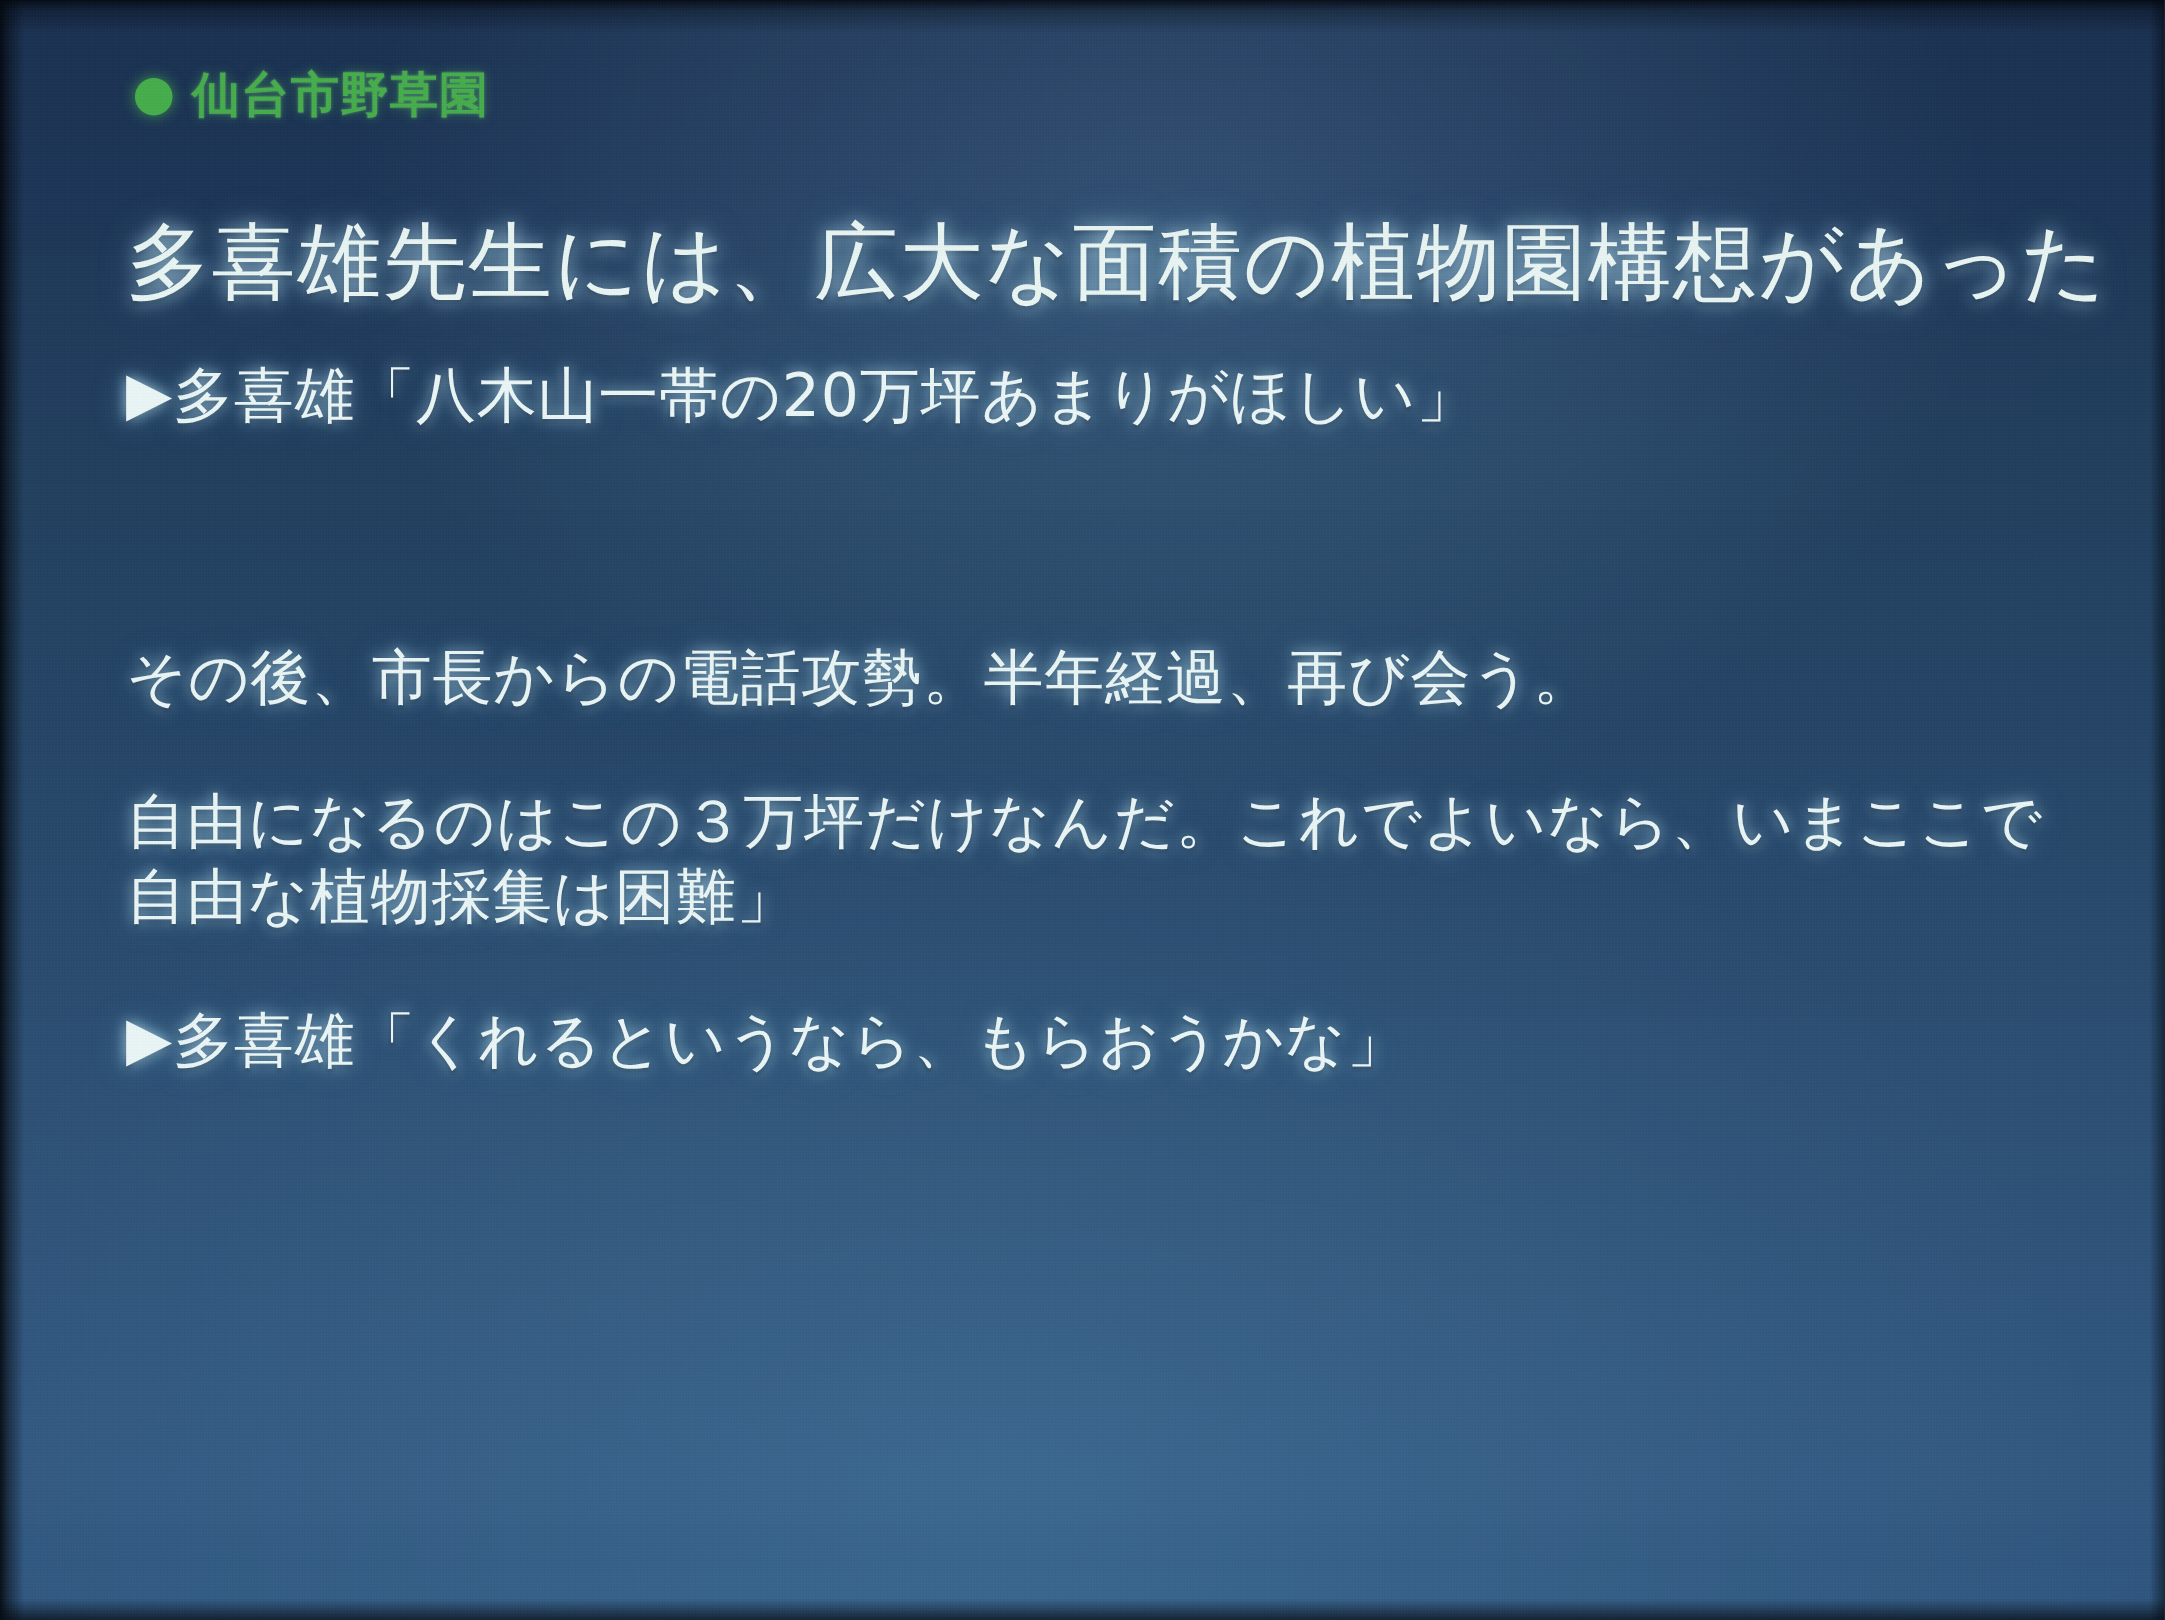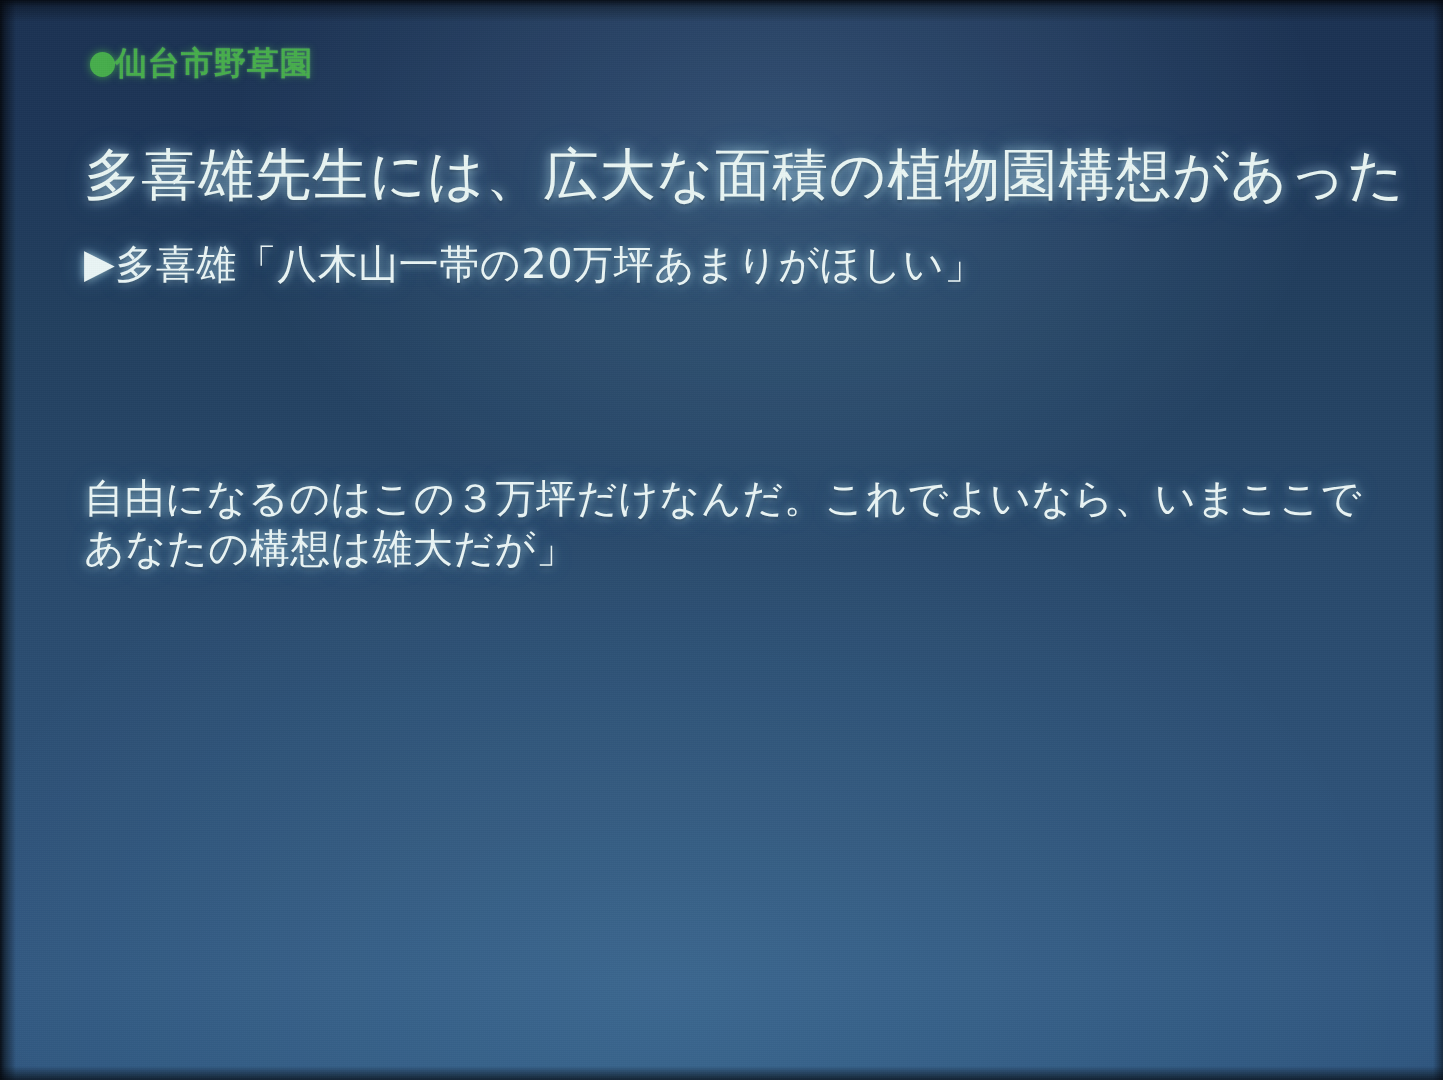--- a/index.html
+++ b/index.html
@@ -85,21 +85,21 @@
     z-index: 2;
   }
 
   
   .kicker {
     position: absolute;
     left: 90px;
     top: 42px;
     display: flex;
     align-items: center;
-    gap: 0;
+    gap: 13px;
     color: #47ad4c;
     font-size: 32px;
     font-weight: 700;
     letter-spacing: 1px;
     text-shadow: 0 0 7px rgba(70,175,80,0.55), 0 0 2px rgba(200,255,200,0.35);
   }
   .kicker-dot {
     width: 25px;
     height: 25px;
     border-radius: 50%;
@@ -173,28 +173,32 @@
       </div>
 
       <div class="gap-lg"></div>
 
 
       <div class="gap-lg"></div>
 
 
       <div class="gap-lg"></div>
 
+      <div class="line">その後、市長からの電話攻勢。半年経過、再び会う。</div>
 
       <div class="gap-lg"></div>
 
       <div class="line">自由になるのはこの３万坪だけなんだ。これでよいなら、いまここで</div>
-      <div class="line">あなたの構想は雄大だが」</div>
-
-      <div class="gap-lg"></div>
-
+      <div class="line">自由な植物採集は困難」</div>
+
+      <div class="gap-lg"></div>
+
+      <div class="line">
+        <span class="bullet-mark">▶</span><span>多喜雄「くれるというなら、もらおうかな」</span>
+      </div>
 
       <div class="gap-lg"></div>
 
 
     </div>
   </div>
 
   <div class="texture"></div>
 </div>
 

